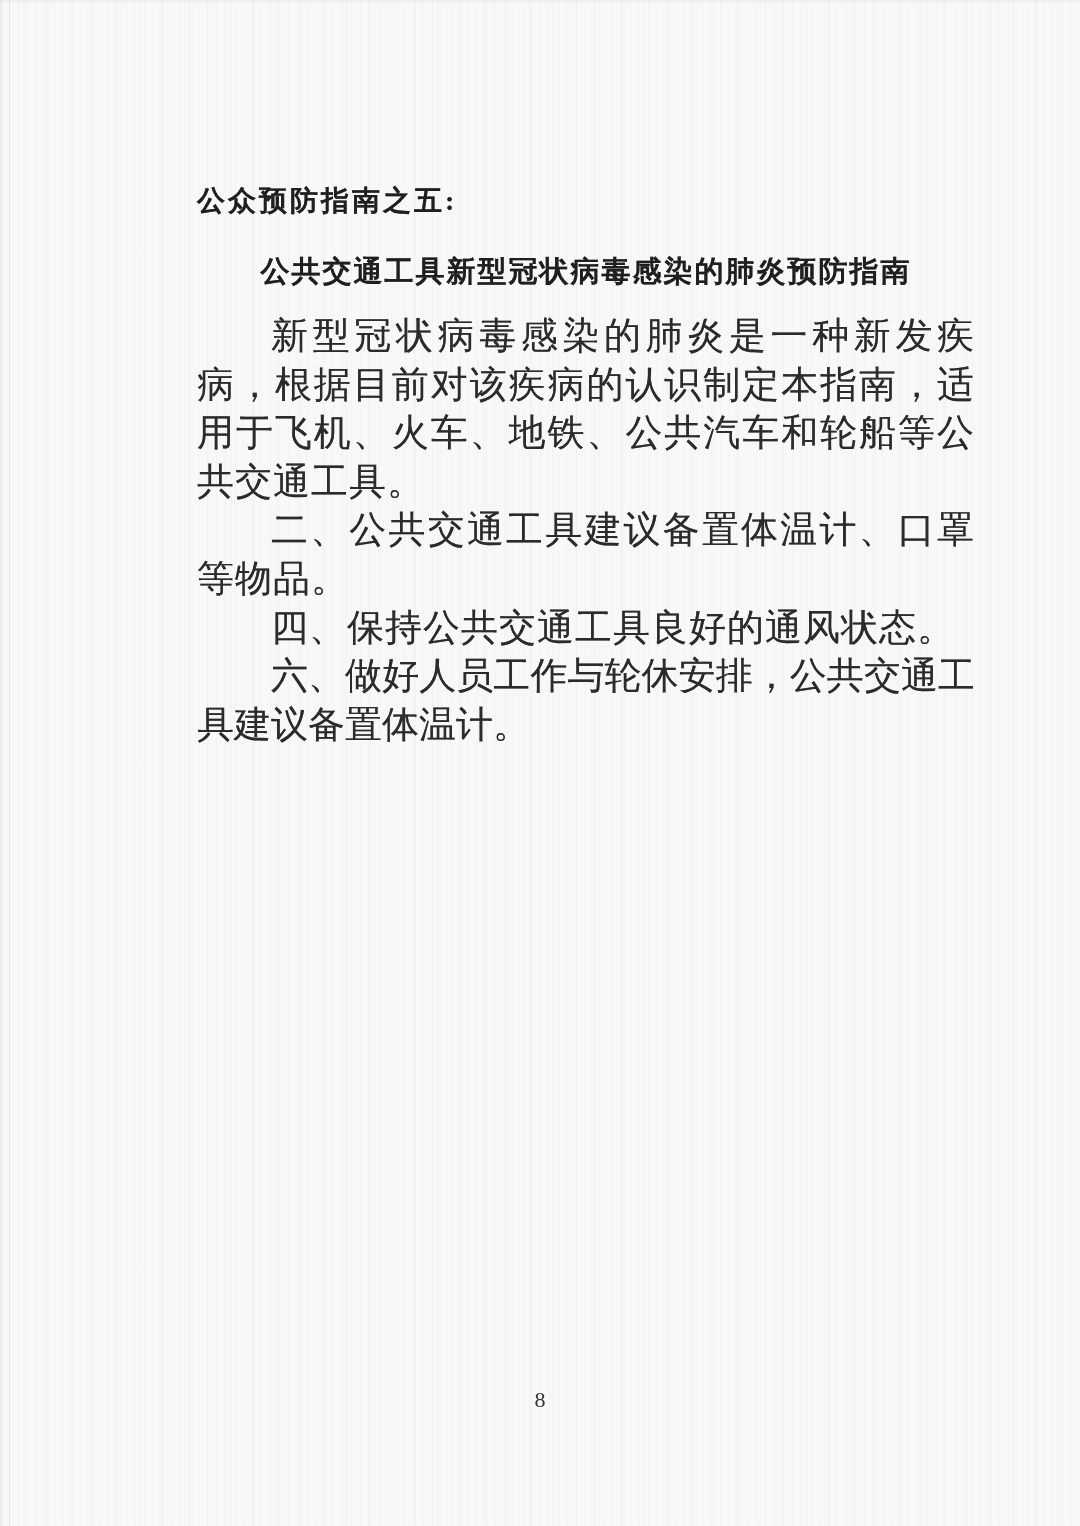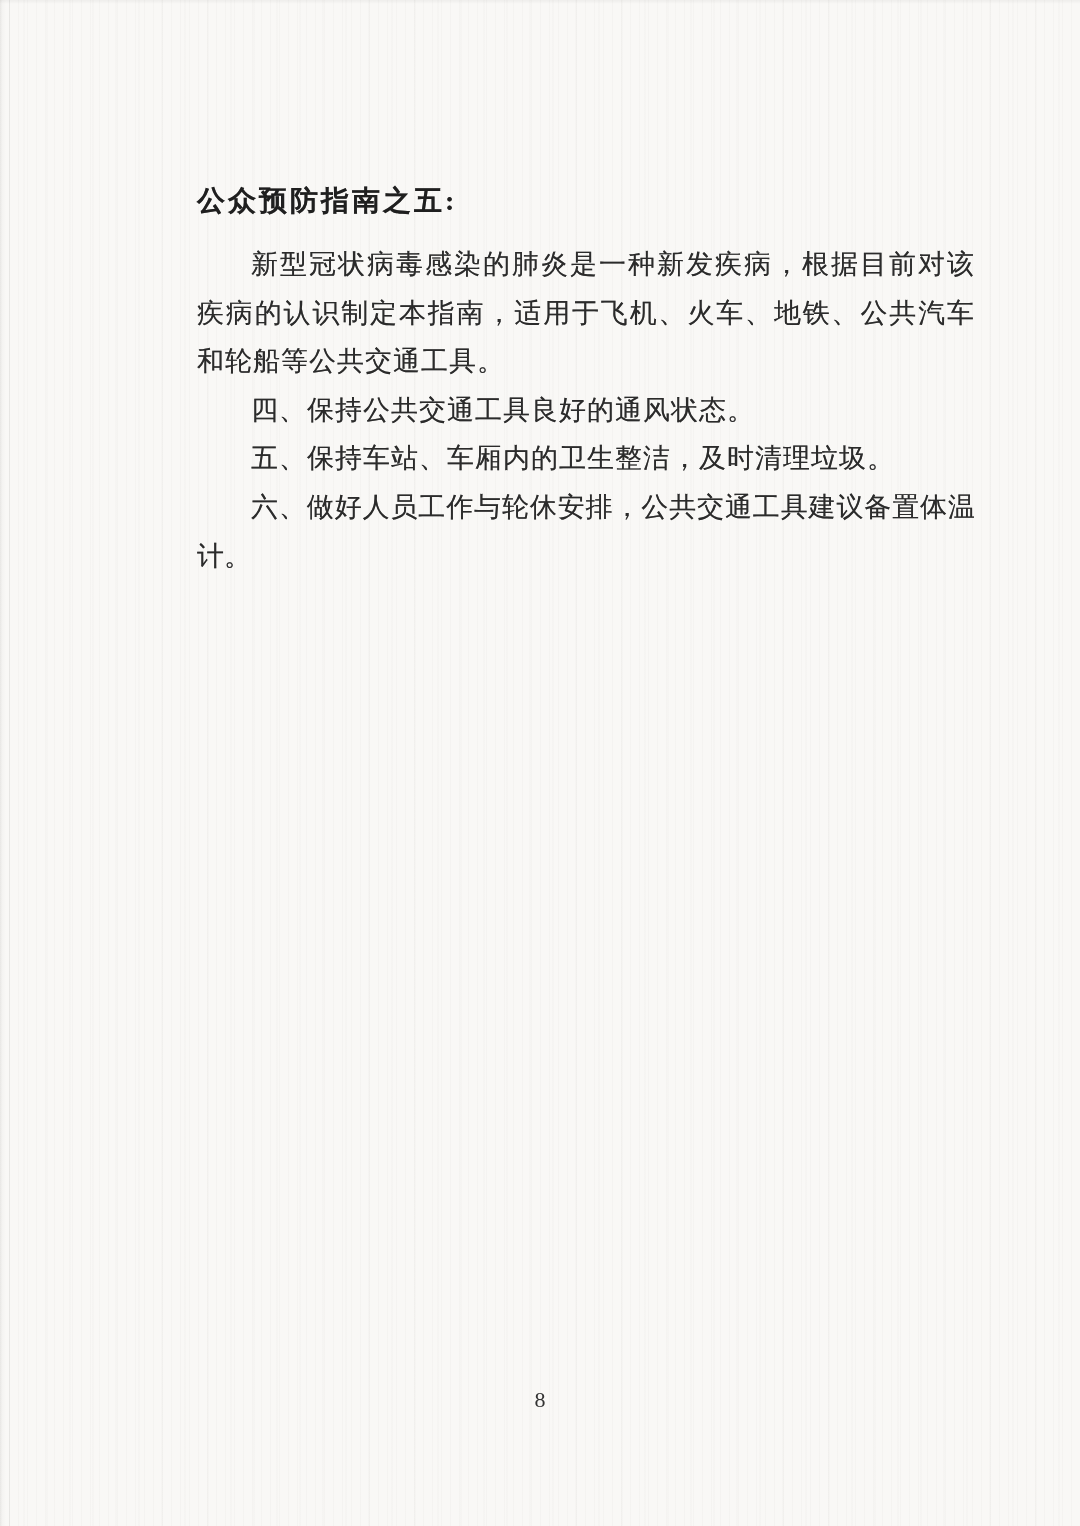--- a/index.html
+++ b/index.html
@@ -61,21 +61,21 @@
     text-align: center;
     letter-spacing: 2px;
     color: #1f1f1f;
     text-shadow: 0 0 0.5px rgba(20, 20, 20, 0.6);
   }
   .body-text {
     margin-top: 22px;
   }
   .para {
     margin: 0;
-    font-size: 27px;
+    font-size: 37px;
     line-height: 48.6px;
     letter-spacing: 1px;
     text-align: justify;
     text-indent: 2em;
     color: #2b2b2b;
     text-shadow: 0 0 0.4px rgba(30, 30, 30, 0.55);
   }
   .para.fit {
     letter-spacing: 0;
   }
@@ -89,21 +89,22 @@
     line-height: 28px;
     color: #333333;
   }
 </style>
 </head>
 <body>
 
 <div class="page">
   <div class="content">
     <h2 class="section-label">公众预防指南之五:</h2>
+    <h1 class="doc-title">公共交通工具新型冠状病毒感染的肺炎预防指南</h1>
     <div class="body-text">
       <p class="para">新型冠状病毒感染的肺炎是一种新发疾病，根据目前对该疾病的认识制定本指南，适用于飞机、火车、地铁、公共汽车和轮船等公共交通工具。</p>
+      <p class="para">二、公共交通工具建议备置体温计、口罩等物品。</p>
       <p class="para">四、保持公共交通工具良好的通风状态。</p>
-      <p class="para">五、保持车站、车厢内的卫生整洁，及时清理垃圾。</p>
       <p class="para fit">六、做好人员工作与轮休安排，公共交通工具建议备置体温计。</p>
     </div>
   </div>
   <div class="page-number">8</div>
 </div>
 
 </body></html>

